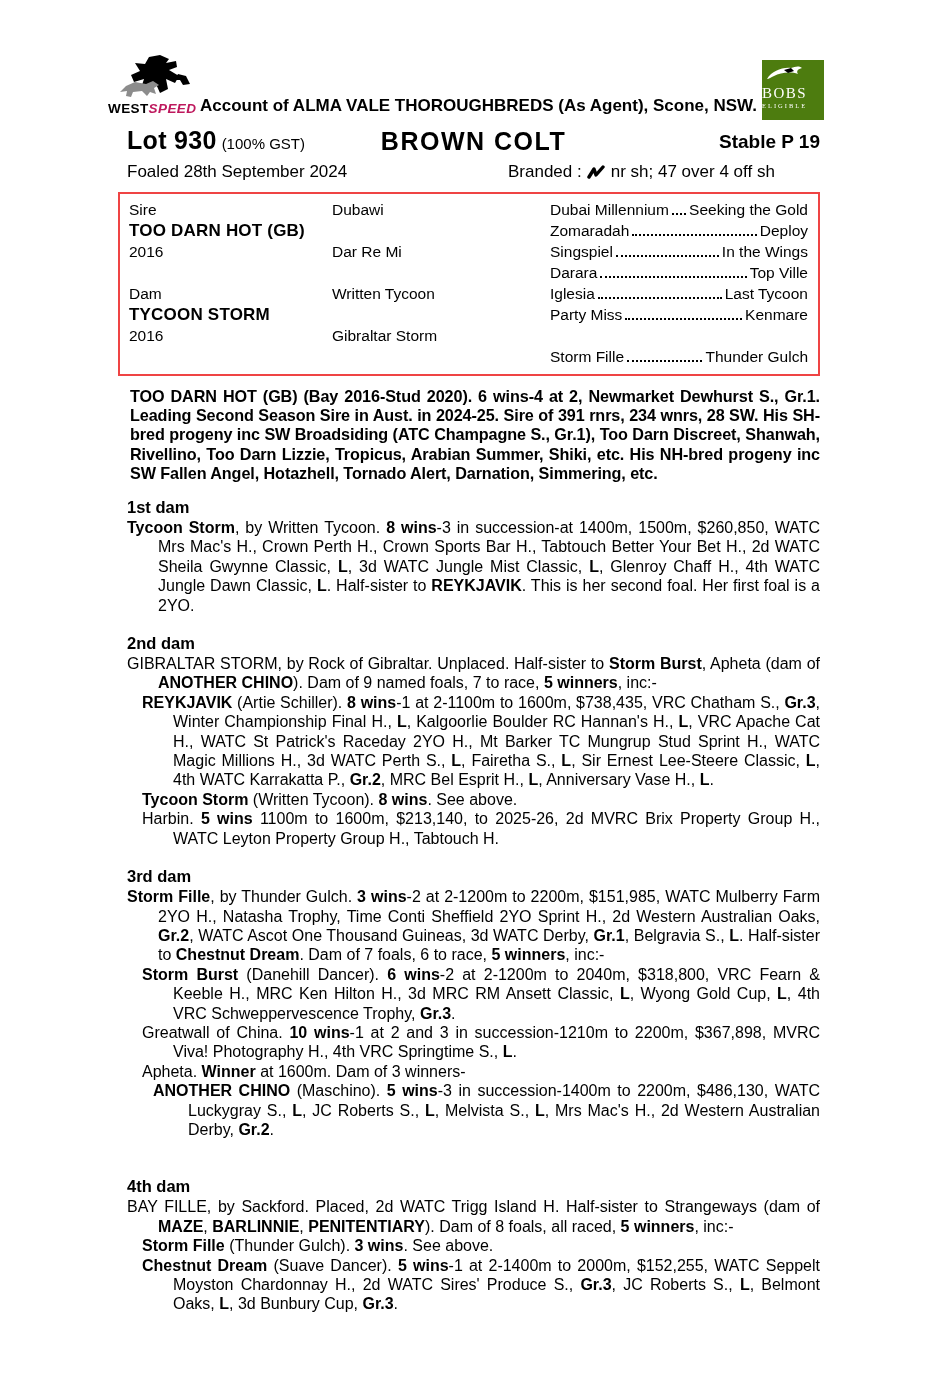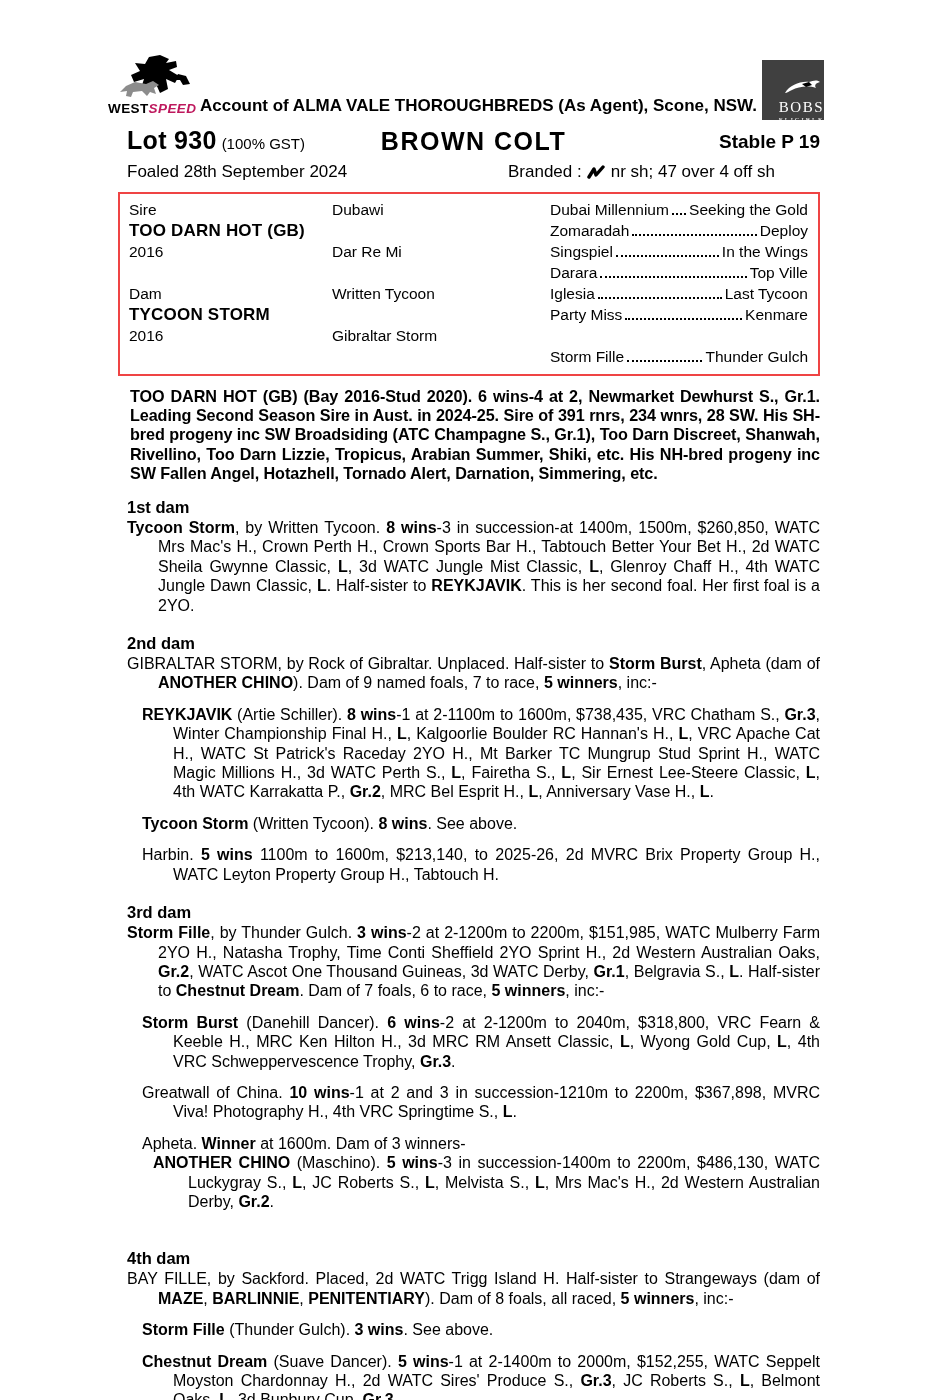--- a/index.html
+++ b/index.html
@@ -8,22 +8,22 @@
   .page{position:relative;width:938px;height:1400px;padding-top:56px;box-sizing:border-box;}
 
   
   .hdr{position:relative;height:66px;margin:0 118px 0 108px;}
   .westspeed{position:absolute;left:0;top:-2px;width:116px;text-align:left;}
   .ws-text{font-size:13.5px;letter-spacing:.4px;margin-top:-3px;}
   .ws-bold{font-weight:bold;}
   .ws-light{font-weight:bold;font-style:italic;color:#be185d;}
   .account{position:absolute;left:92px;right:66px;bottom:6px;text-align:center;
            font-weight:bold;font-size:17px;white-space:nowrap;}
-  .bobs{position:absolute;right:-4px;top:4px;width:62px;height:60px;background:#404040;
-        color:#fff;text-align:right;box-sizing:border-box;padding-top:16px;}
+  .bobs{position:absolute;right:-4px;top:4px;width:62px;height:60px;background:#4d7c0f;
+        color:#fff;text-align:left;box-sizing:border-box;padding-top:2px;}
   .bobs-title{font-family:"Liberation Serif",serif;font-size:15px;letter-spacing:1.5px;line-height:15px;}
   .bobs-sub{font-family:"Liberation Serif",serif;font-size:6.5px;letter-spacing:2px;margin-top:1px;}
 
   
   .lotline{position:relative;margin:4px 118px 0 127px;height:32px;}
   .lot{font-size:25px;font-weight:bold;letter-spacing:.3px;}
   .gst{font-size:15px;margin-left:5px;}
   .colt-title{position:absolute;left:0;right:0;top:1px;text-align:center;
               font-size:25px;font-weight:bold;letter-spacing:1.5px;}
   .stable{position:absolute;right:0;top:5px;font-size:19px;font-weight:bold;}
@@ -50,21 +50,21 @@
 
   
   .sections{margin:0 118px 0 127px;}
   .dam-section{margin-top:19px;}
   .dam-section:nth-of-type(1){margin-top:15px;}
   .dam-section:nth-of-type(4){margin-top:38px;}
   .dam-heading{font-size:16.5px;font-weight:bold;margin:0 0 1px 0;}
   .entry{margin:0;font-size:16px;line-height:19.4px;text-align:justify;}
   .entry b{font-weight:bold;}
   .lv0{padding-left:31px;text-indent:-31px;}
-  .lv1{padding-left:46px;text-indent:-31px;margin-top:12px;}
+  .lv1{padding-left:46px;text-indent:-31px;}
   .lv2{padding-left:61px;text-indent:-35px;}
 </style>
 </head>
 <body>
 
 <div class="page">
 
   <header class="hdr">
     <div class="westspeed">
       <svg width="112" height="46" viewBox="0 0 112 46" aria-hidden="true">

